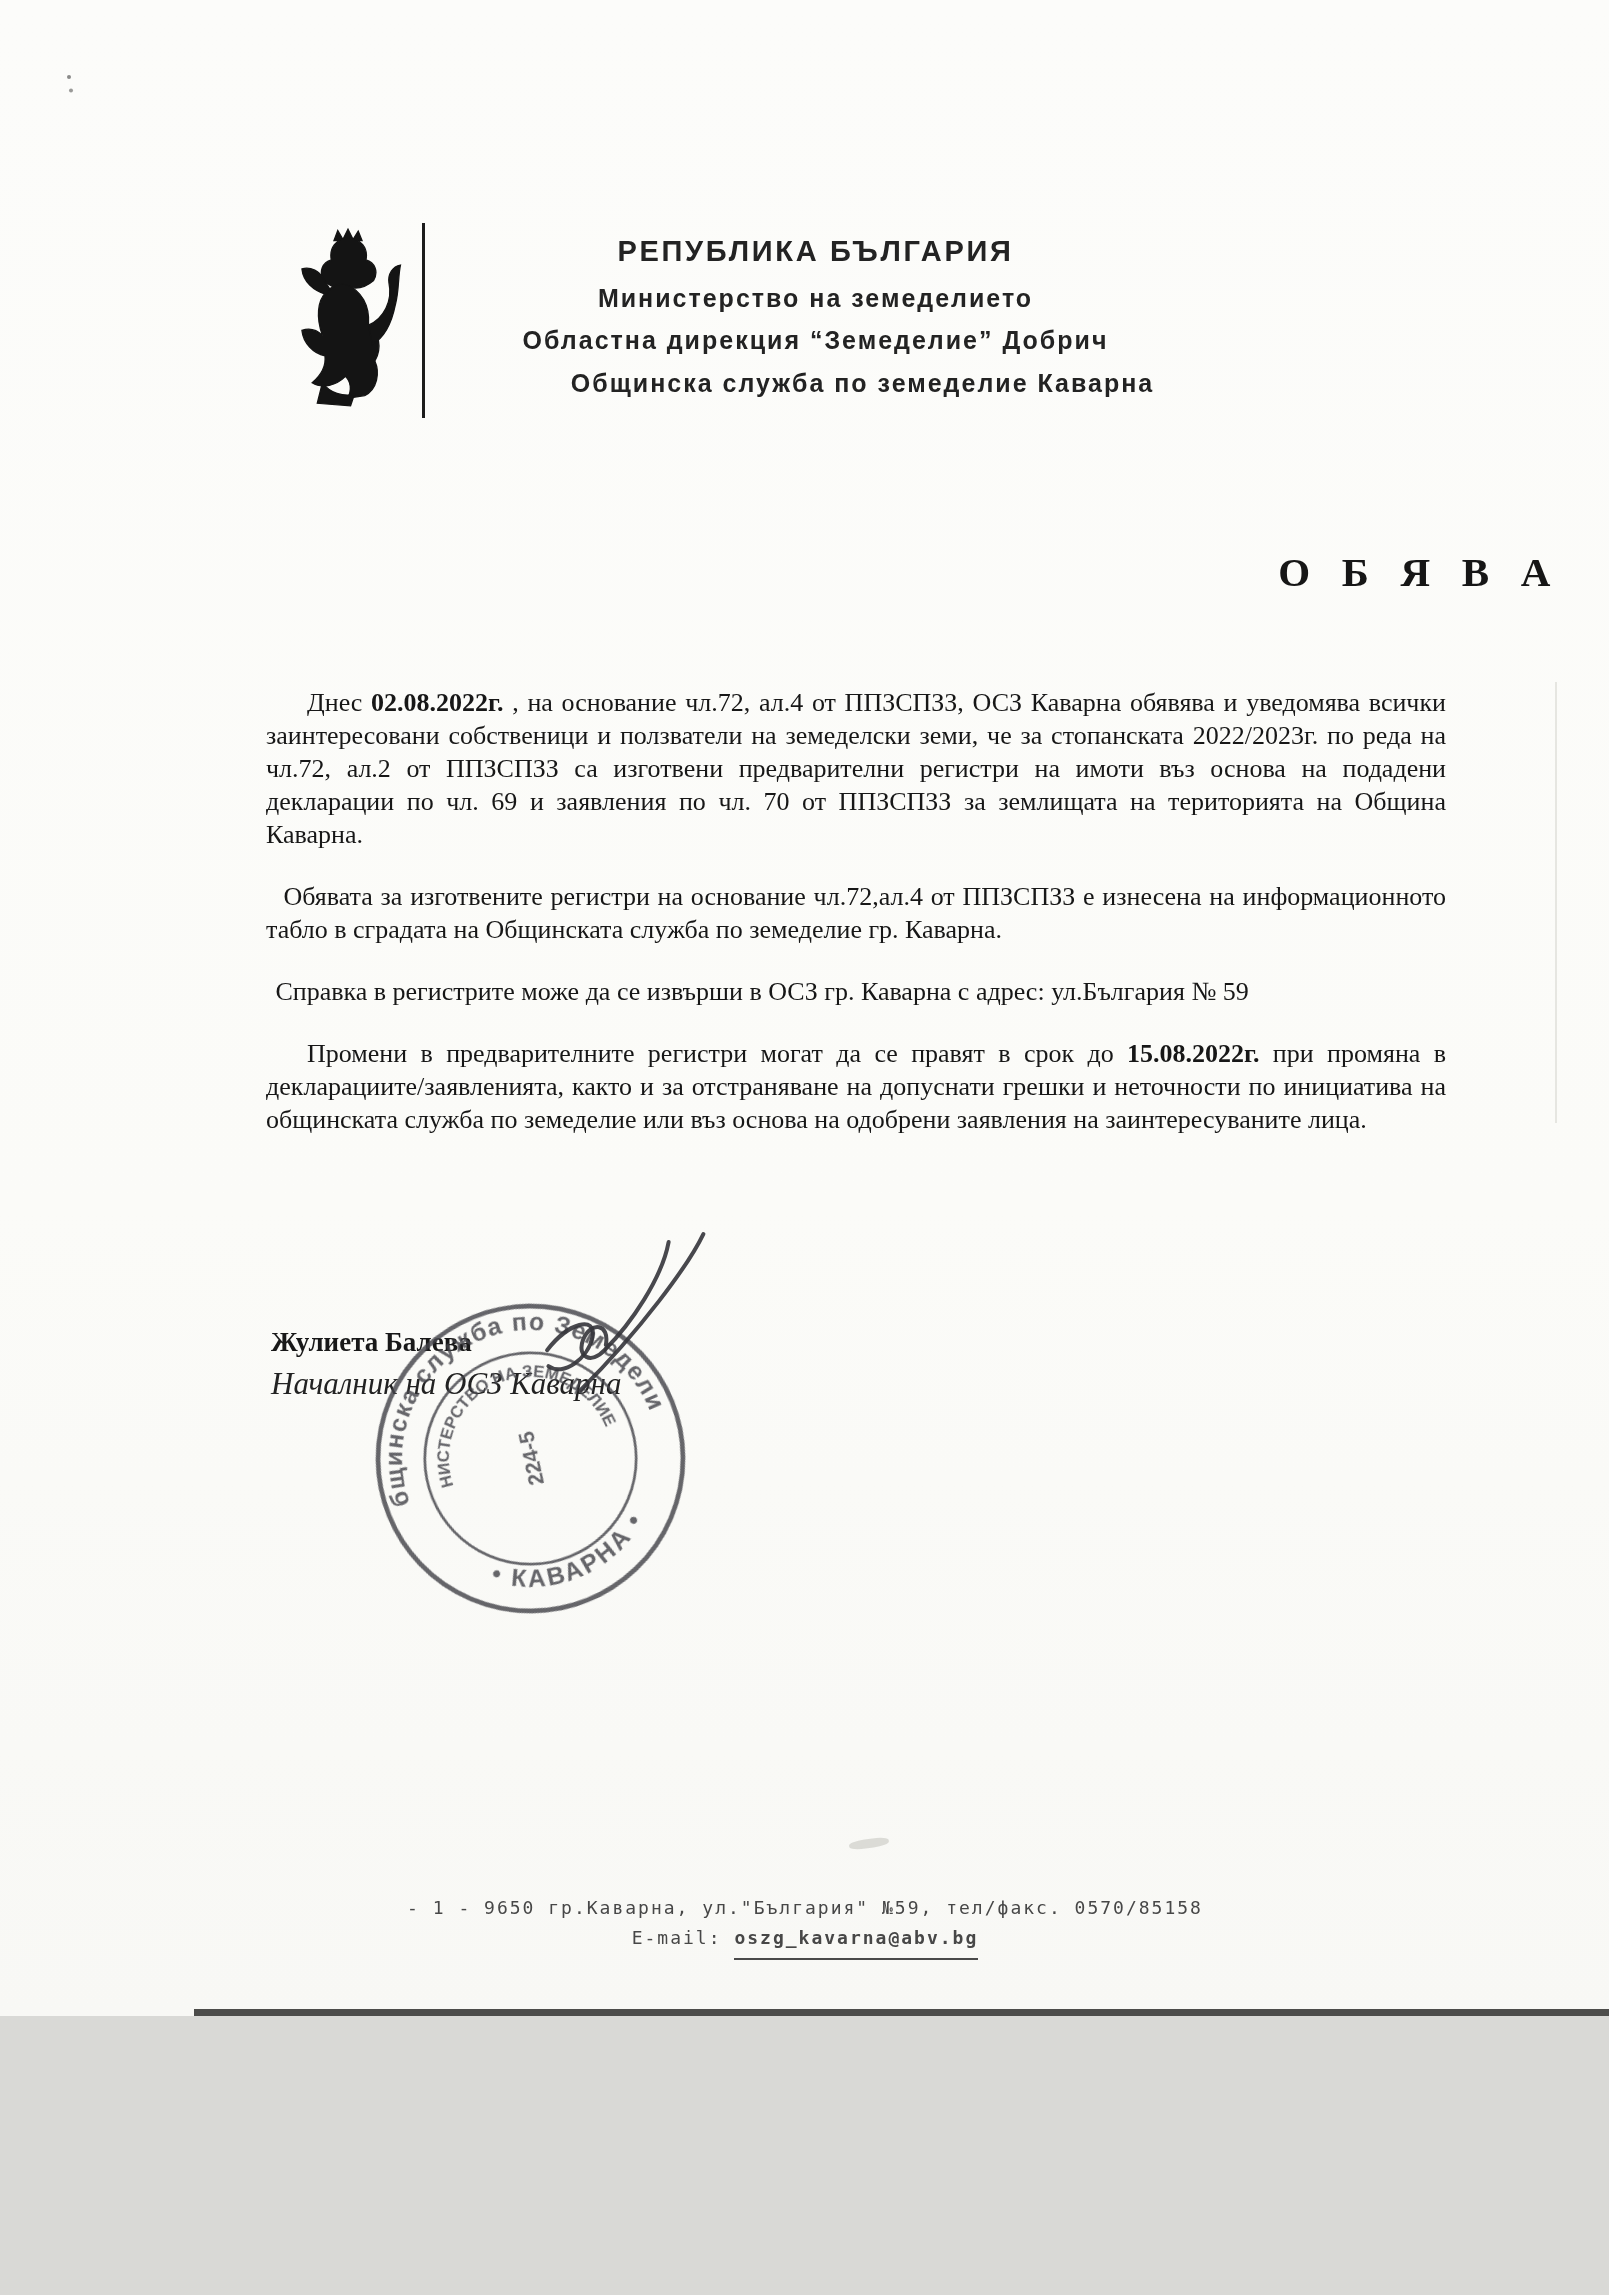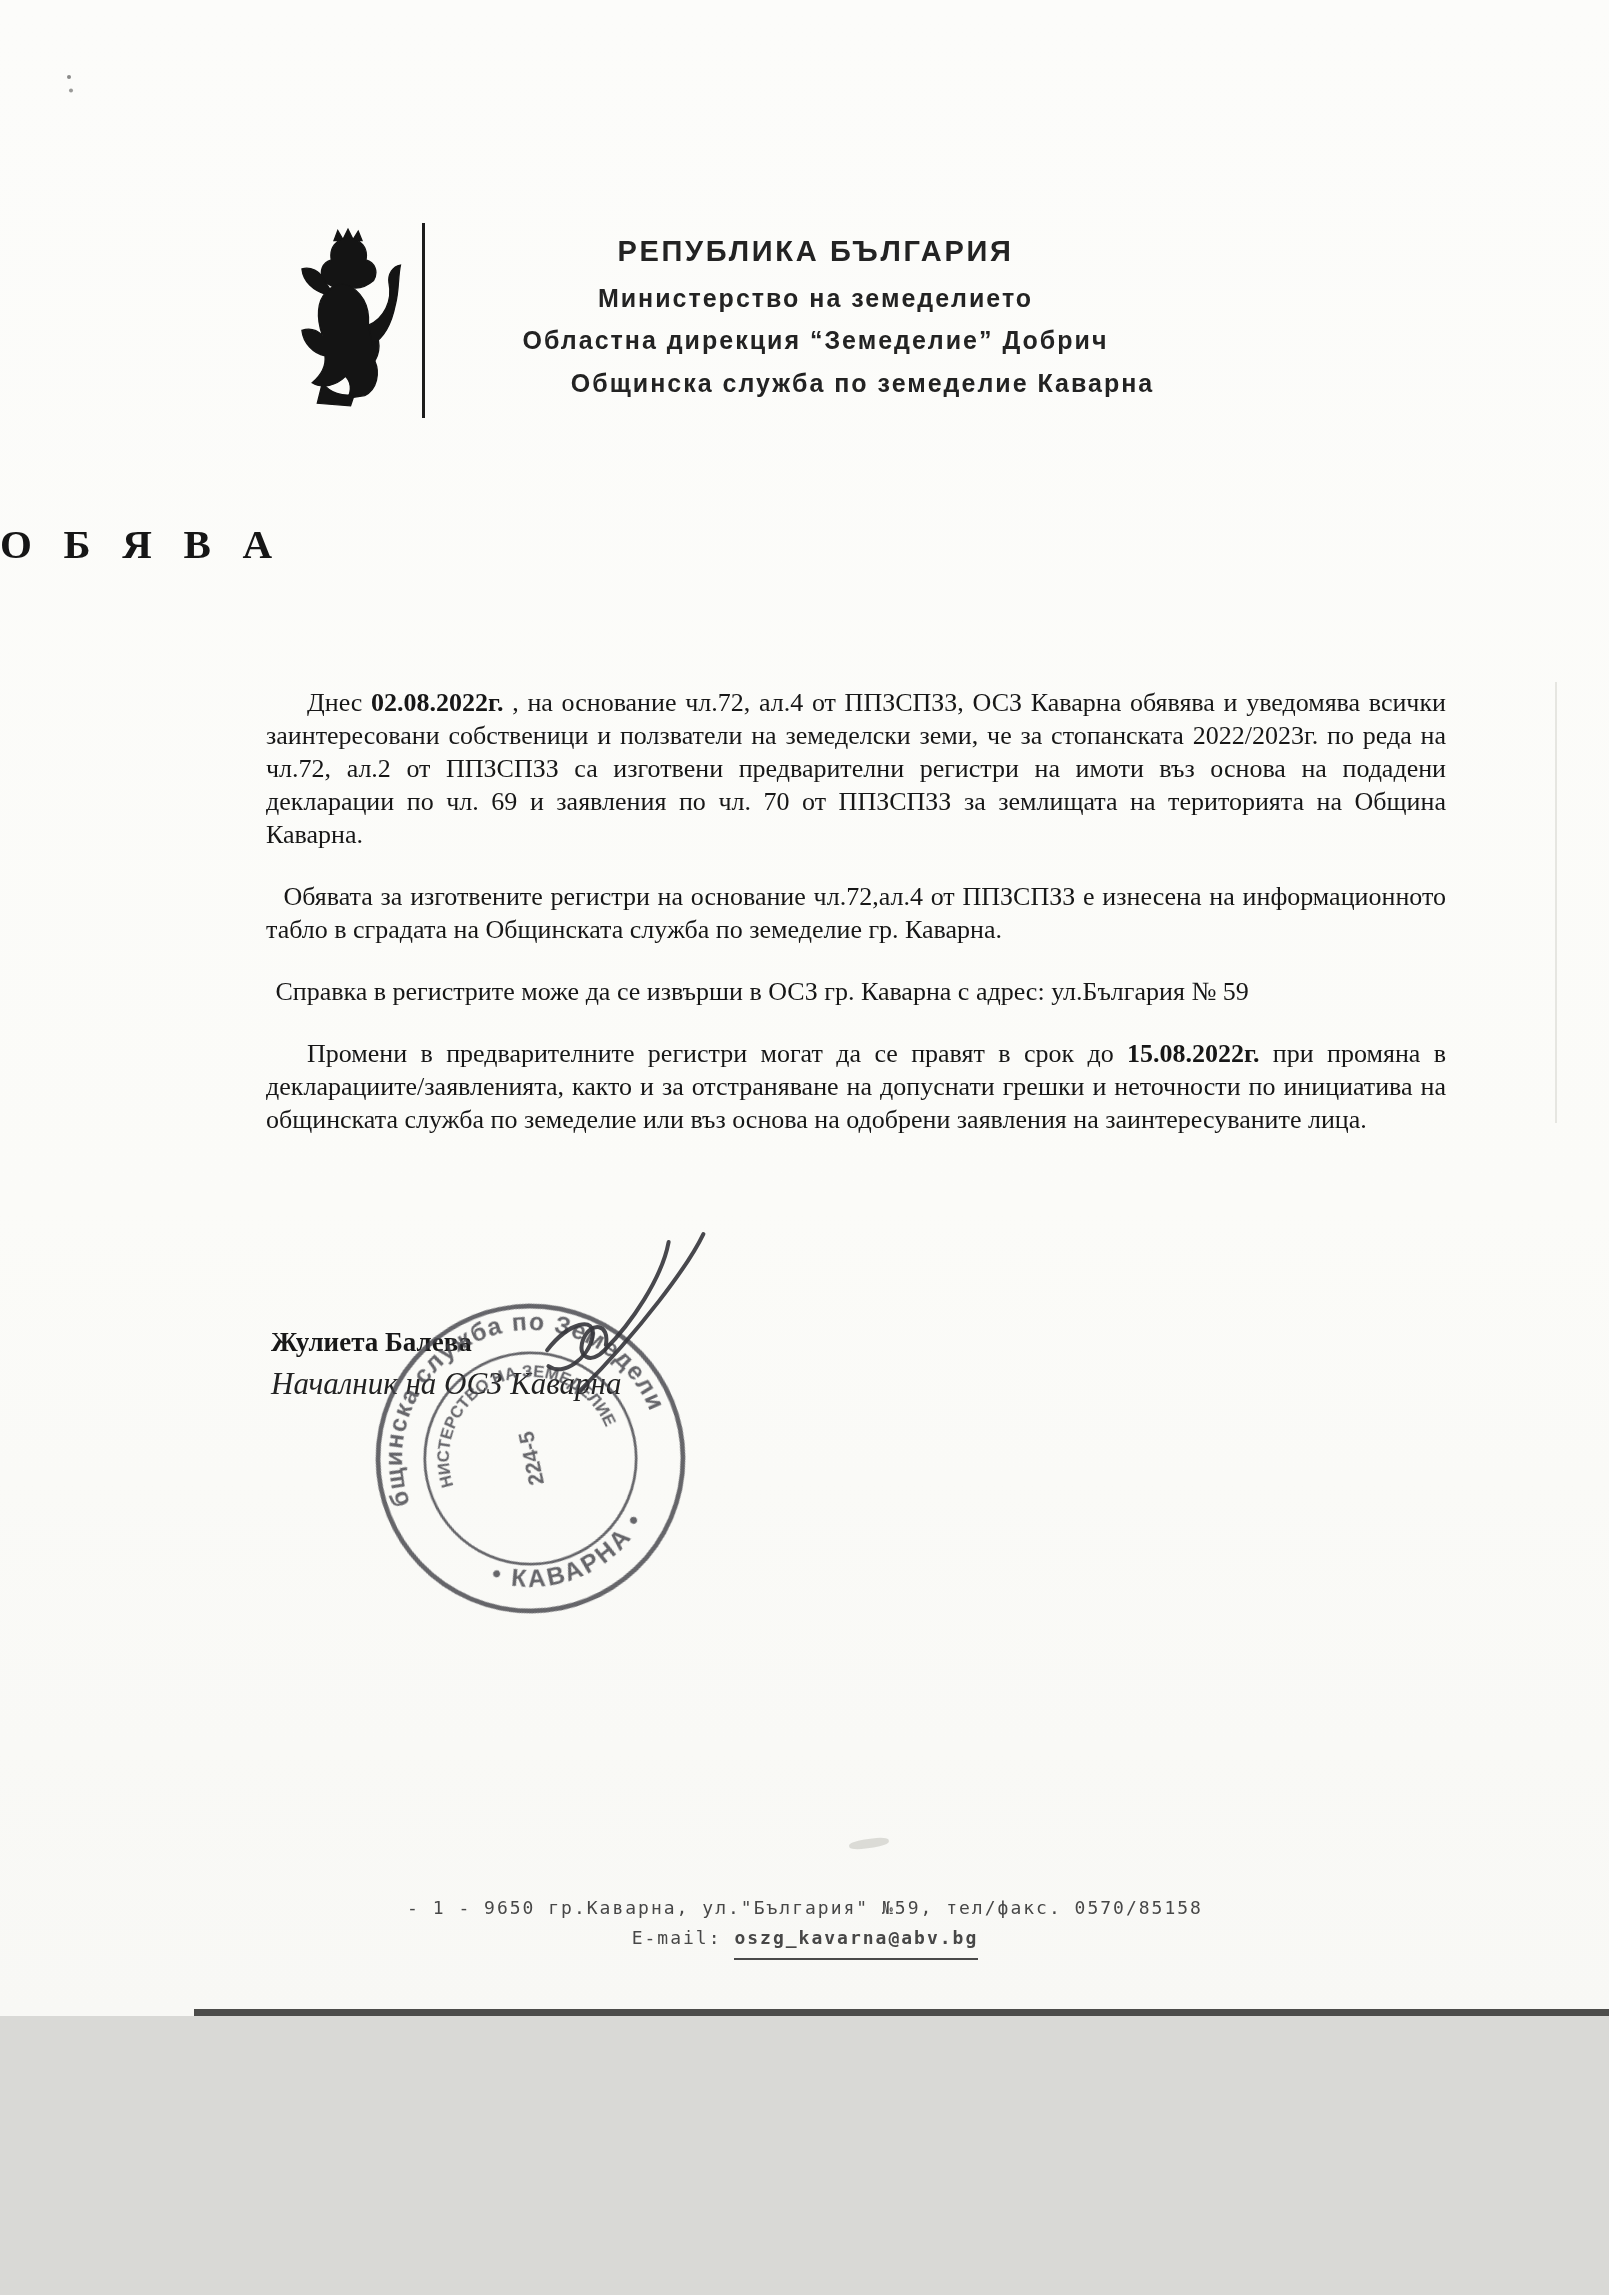--- a/index.html
+++ b/index.html
@@ -50,22 +50,22 @@
     text-align:center;
     font-family:"Liberation Sans", sans-serif;
     font-weight:bold; color:#232323;
   }
   .lh-line1 { font-size:29px; letter-spacing:2.7px; margin-bottom:16px; }
   .lh-line  { font-size:25px; letter-spacing:2px; margin-bottom:13.4px; }
   .shift-right { transform: translateX(47px); }
 
   
   .doc-title {
-    position:absolute; left:0; top:520px; width:1561px;
-    text-align:left;
+    position:absolute; left:0; top:548px; width:1561px;
+    text-align:right;
     font-family:"Liberation Serif", serif;
     font-weight:bold; font-size:41px; letter-spacing:10.7px;
     color:#161616;
   }
 
   
   .body-text {
     position:absolute; left:266px; top:686px; width:1196px;
     font-size:26px; line-height:33px;
     text-align:justify; color:#171717;

